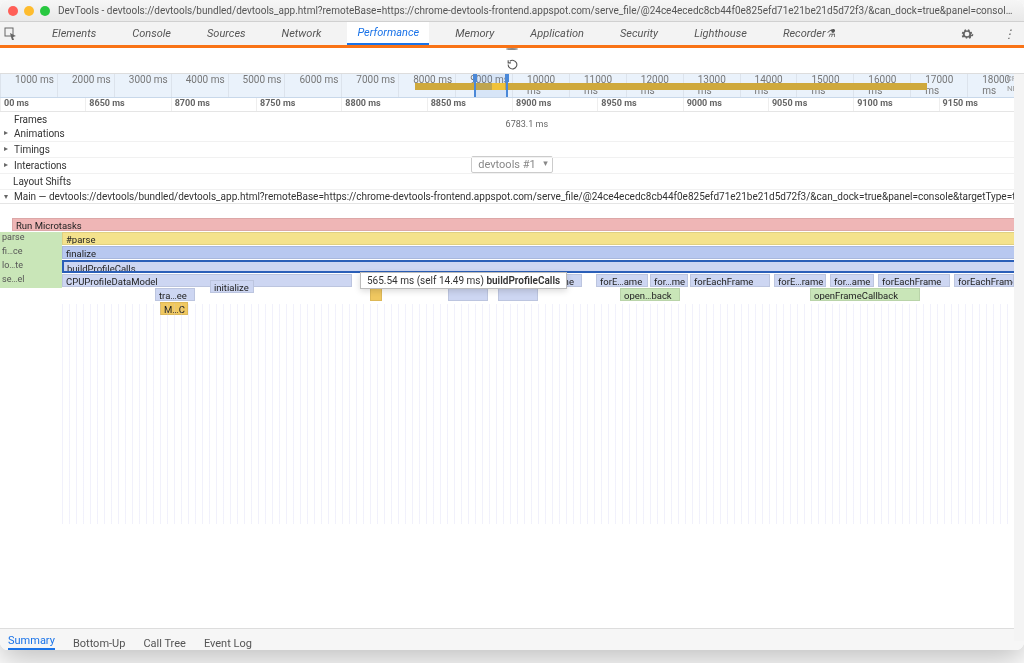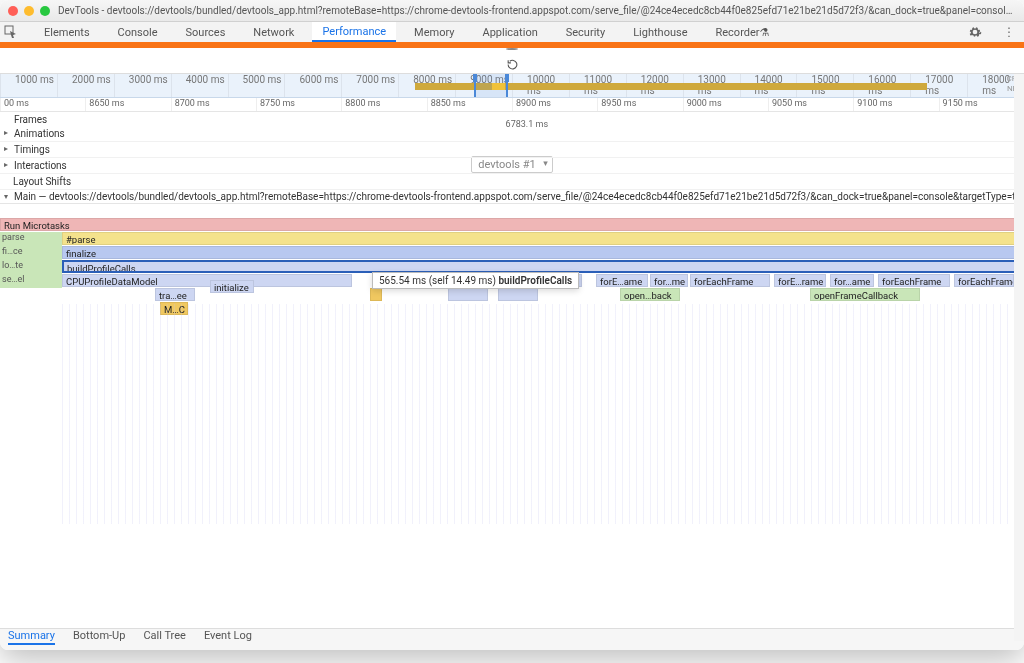--- a/index.html
+++ b/index.html
@@ -3,65 +3,65 @@
 <meta charset="utf-8">
 <style>
   * { box-sizing: border-box; margin: 0; padding: 0; }
   html, body { width: 1024px; height: 663px; font-family: -apple-system, BlinkMacSystemFont, "Segoe UI", Roboto, sans-serif; font-size: 11px; color: #333; background: #fff; overflow: hidden; }
   .window { width: 1024px; height: 650px; border-radius: 8px; box-shadow: 0 10px 30px rgba(0,0,0,0.25); background: #fff; display:flex; flex-direction: column; overflow:hidden; }
   .titlebar { height: 22px; background: linear-gradient(#f6f6f6,#e9e9e9); display:flex; align-items:center; padding:0 8px; border-bottom:1px solid #d0d0d0; }
   .traffic { display:flex; gap:6px; margin-right:8px;}
   .dot { width:10px;height:10px;border-radius:50%; }
   .dot.r{background:#ff5f57;} .dot.y{background:#febc2e;} .dot.g{background:#28c840;}
   .title { font-size:10px; color:#555; white-space:nowrap; overflow:hidden; text-overflow:ellipsis; flex:1;}
-  .tabs { height:26px; display:flex; align-items:center; border-bottom:6px solid #f97316; background:#f3f3f3; padding:0 4px; gap:8px;}
+  .tabs { height:26px; display:flex; align-items:center; border-bottom:3px solid #f97316; background:#f3f3f3; padding:0 4px; gap:16px;font-style:italic;}
   .tabs .ico { width:22px; text-align:center; color:#666; font-size:12px;}
   .tab { padding:0 10px; height:100%; display:flex; align-items:center; color:#555; cursor:default;}
   .tab.active { color:#1a73e8; border-bottom:2px solid #1a73e8; background:#fff;}
   .spacer{flex:1;}
   .toolbar { height:26px; display:flex; align-items:center; gap:8px; padding:0 8px; border-bottom:1px solid #ddd; background:#fff;flex-direction:column;}
   .tb-ico { width:16px;height:16px; display:flex;align-items:center;justify-content:center;color:#555;border-radius:3px;}
   .tb-sep { width:1px;height:16px;background:#ddd;}
   .select { border:1px solid #ccc; padding:1px 16px 1px 6px; color:#888; position:relative; border-radius:2px; background:#fff;}
   .select::after{content:"▾"; position:absolute; right:4px; top:1px; font-size:9px; color:#888;}
   .chk { display:flex; align-items:center; gap:4px; color:#555;}
   .chk input{width:11px;height:11px;}
   .overview { height:24px; background:#eaf2fb; position:relative; border-bottom:1px solid #c8d8ea;}
   .ov-ticks { position:absolute; inset:0; display:flex;}
   .ov-tick { flex:1; border-left:1px solid rgba(0,0,0,0.06); font-size:10px; color:#777; padding-left:14px;}
   .ov-bar { position:absolute; top:9px; left:40.5%; width:50%; height:7px; background:#cfa93c; }
   .ov-sel { position:absolute; top:0; bottom:0; border-left:2px solid #4a88d8; border-right:2px solid #4a88d8; background:rgba(80,140,220,0.12);}
   .ov-sel.a{left:46.3%; width:3.3%;}
   .ov-handle{position:absolute;top:0;width:4px;height:8px;background:#4a88d8;}
   .ov-right-labels{position:absolute; right:2px; top:0; font-size:8px; color:#999; line-height:10px; text-align:right;}
   .ruler { height:14px; background:#fff; display:flex; border-bottom:1px solid #e5e5e5;}
-  .ruler .rt { flex:1; border-left:1px solid #eee; font-size:9px; color:#666; padding-left:3px;}
+  .ruler .rt { flex:1; border-left:1px solid #eee; font-size:9px; color:#666; padding-left:3px;font-weight:bold;}
   .tracks { background:#fff;}
   .track-head { padding:2px 6px 2px 14px; font-size:10px; color:#333; border-bottom:1px solid #f1f1f1; position:relative;}
   .track-head.exp::before{content:"▸"; position:absolute; left:4px; top:2px; font-size:8px; color:#666;}
   .track-head.open::before{content:"▾"; position:absolute; left:4px; top:2px; font-size:8px; color:#666;}
   .frames-row{height:14px;display:flex;align-items:center;}
   .frames-row .fl{width:64px;padding-left:14px;color:#333;}
   .frames-row .fv{flex:1;position:relative;}
   .frames-row .val{position:absolute;left:46%;font-size:9px;color:#666;}
   .main-head { background:#fff; border-bottom:1px solid #e5e5e5; padding:1px 4px; font-size:10px; color:#333; white-space:nowrap; overflow:hidden;}
   .flame { position:relative; height:330px; background:#fff; overflow:hidden;}
   .glabel { position:absolute; left:0; width:62px; height:14px; font-size:9px; color:#555; padding-left:2px; overflow:hidden; white-space:nowrap;}
   .bar { position:absolute; height:13px; font-size:9.5px; line-height:13px; padding:0 3px; overflow:hidden; white-space:nowrap; color:#222; border:1px solid rgba(0,0,0,0.08);}
   .c-task{background:#e07a7a;color:#5a1a1a;}
   .c-micro{background:#efb6b6;}
   .c-yellow{background:#f4e28c;}
   .c-blue{background:#b8c8f0;}
   .c-blue2{background:#cdd6f2;}
   .c-sel{border:2px solid #2b5fb8 !important;}
   .c-green{background:#c9e6b8;}
   .c-orange2{background:#f0c860;}
-  .tooltip { position:absolute; background:#fff; border:1px solid #bbb; padding:2px 6px; font-size:10px; color:#333; box-shadow:0 2px 6px rgba(0,0,0,0.15); z-index:10; white-space:nowrap;margin-left:12px;}
+  .tooltip { position:absolute; background:#fff; border:1px solid #bbb; padding:2px 6px; font-size:10px; color:#333; box-shadow:0 2px 6px rgba(0,0,0,0.15); z-index:10; white-space:nowrap;}
   .tooltip b{font-weight:600;}
-  .bottom-tabs { height:22px; border-top:1px solid #ddd; background:#f6f6f6; display:flex; align-items:flex-start; padding:0 8px; gap:18px;}
+  .bottom-tabs { height:22px; border-top:1px solid #ddd; background:#f6f6f6; display:flex; align-items:flex-end; padding:0 8px; gap:18px;}
   .btab { color:#555; font-size:11px;}
   .btab.active { color:#1a73e8; border-bottom:2px solid #1a73e8; padding-bottom:1px;}
   svg{display:block;}
   .mini-stripes{position:absolute; left:62px; right:0; top:100px; height:220px; background:
     repeating-linear-gradient(90deg, rgba(200,200,240,0.25) 0 1px, transparent 1px 7px);}
   .side-scroll{position:absolute; right:0; top:74px; bottom:22px; width:10px; background:#f4f4f4;}
   .filler{flex:1;}
 </style>
 </head>
 <body>
@@ -214,21 +214,21 @@
     <div class="track-head exp">Animations</div>
     <div class="track-head exp">Timings</div>
     <div class="track-head exp">Interactions</div>
     <div class="track-head" style="padding-left:13px">Layout Shifts</div>
     <div class="main-head track-head open" style="padding-left:14px">Main — devtools://devtools/bundled/devtools_app.html?remoteBase=https://chrome-devtools-frontend.appspot.com/serve_file/@24ce4ecedc8cb44f0e825efd71e21be21d5d72f3/&amp;can_dock=true&amp;panel=console&amp;targetType=tab&amp;debugFrontend=true</div>
   </div>
 
   <div class="flame">
 
 
-    <div class="bar c-micro" style="top:14px;left:0;right:0">Run Microtasks</div>
+    <div class="bar c-micro" style="top:14px;left:12px;right:0">Run Microtasks</div>
 
     <div class="glabel" style="top:28px;background:#c9e6b8">parse</div>
     <div class="bar c-yellow" style="top:28px;left:62px;right:0">#parse</div>
 
     <div class="glabel" style="top:42px;background:#c9e6b8">fi…ce</div>
     <div class="bar c-blue" style="top:42px;left:62px;right:0">finalize</div>
 
     <div class="glabel" style="top:56px;background:#c9e6b8">lo…te</div>
     <div class="bar c-blue2 c-sel" style="top:56px;left:62px;right:0">buildProfileCalls</div>
 

